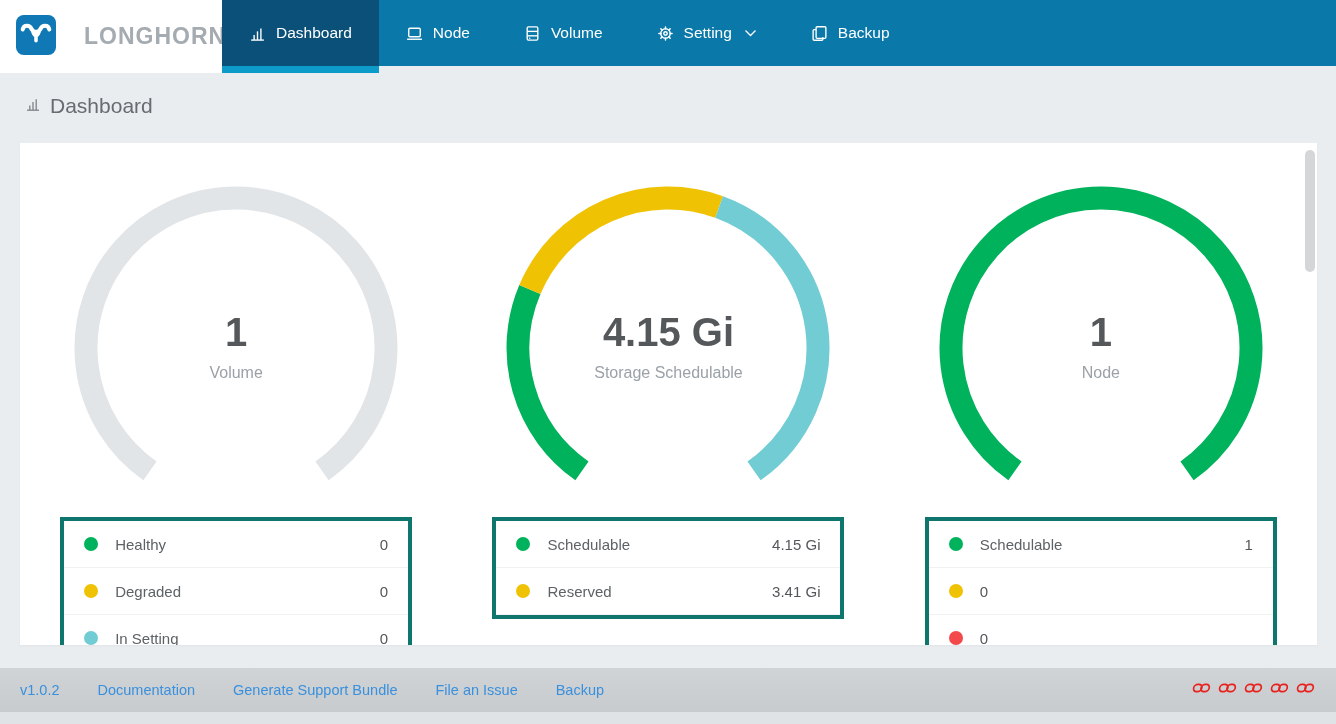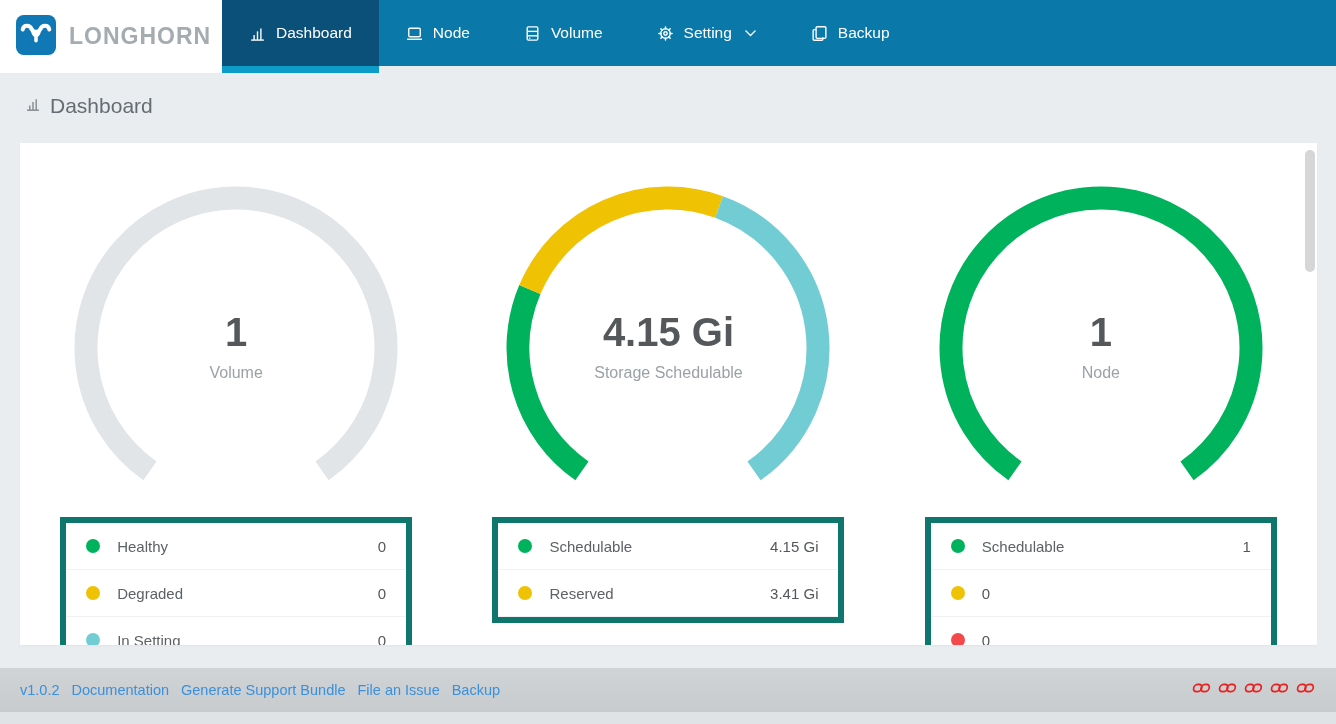--- a/index.html
+++ b/index.html
@@ -2,21 +2,21 @@
 <html><head>
 <meta charset="utf-8">
 <style>
   * { margin:0; padding:0; box-sizing:border-box; }
   html,body { width:1336px; height:724px; overflow:hidden;
     font-family:"Liberation Sans", sans-serif; background:#e9edf0; position:relative; }
 
   
   .header { position:absolute; top:0; left:0; width:1336px; height:73px; display:flex; }
   .logo-block { width:222px; height:73px; background:#ffffff; display:flex;
-    align-items:center; padding-left:16px; gap:13px; cursor:pointer; }
+    align-items:center; padding-left:16px; gap:28px; cursor:pointer; }
   .logo-text { font-size:23px; font-weight:bold; color:#a4abb1; letter-spacing:1px; }
   .nav-blue { flex:1; height:66px; background:#0a78a8; display:flex; align-items:stretch; }
   .nav-item { display:flex; align-items:center; gap:10px; padding:0 27px;
     color:#ffffff; font-size:15.5px; cursor:pointer; position:relative; }
   .nav-item.active { background:#0a5078; }
   .tab-underline { position:absolute; left:0; bottom:-7px; width:100%; height:7px; background:#0d9cca; }
   .nav-item svg { display:block; }
   .chev { margin-left:2px; }
 
   
@@ -29,36 +29,36 @@
   .charts-row { display:flex; width:100%; }
   .chart-col { width:33.333%; display:flex; flex-direction:column; align-items:center; }
   .gauge-wrap { position:relative; width:330px; height:330px; margin-top:40px; }
   .gauge-wrap svg { position:absolute; inset:0; }
   .center-text { position:absolute; inset:0; display:flex; flex-direction:column;
     align-items:center; justify-content:center; transform:translateY(-2px); pointer-events:none; }
   .center-value { font-size:40px; font-weight:600; color:#55585b; }
   .center-label { font-size:16px; color:#9aa1a7; margin-top:9px; }
 
   .legend-card { width:352px; margin-top:4px; background:#ffffff;
-    border:6px solid #0f766e; }
+    border:4px solid #0f766e; }
   .legend-row { height:47px; display:flex; align-items:center; padding:0 20px;
     border-bottom:1px solid #f0f1f3; }
   .dot { width:14px; height:14px; border-radius:50%; margin-right:17px; flex:none; }
   .legend-label { flex:1; font-size:15px; color:#5d6266; }
   .legend-value { font-size:15px; color:#54575a; }
 
   
   .card-scrollbar-thumb { position:absolute; top:7px; right:2px; width:10px; height:122px;
     background:#d4d6d8; border-radius:5px; cursor:pointer; }
 
   
   .footer { position:absolute; top:668px; left:0; width:1336px; height:44px;
     background:linear-gradient(#d0d4d7,#c7cbce); display:flex; align-items:center;
     padding:0 20px; }
-  .footer-left { display:flex; align-items:center; gap:12px; }
+  .footer-left { display:flex; align-items:center; gap:38px; }
   .footer-link { font-size:14.5px; color:#3a90dd; cursor:pointer; text-decoration:none; }
   .footer-right { margin-left:auto; display:flex; align-items:center; gap:8px; padding-right:2px; }
   .broken-icon { display:block; cursor:pointer; transform:skewX(-12deg); }
   .bottom-strip { position:absolute; top:712px; left:0; width:1336px; height:12px; background:#e0e3e6; }
 </style>
 </head>
 <body>
 
 <div class="header">
   <div class="logo-block">

